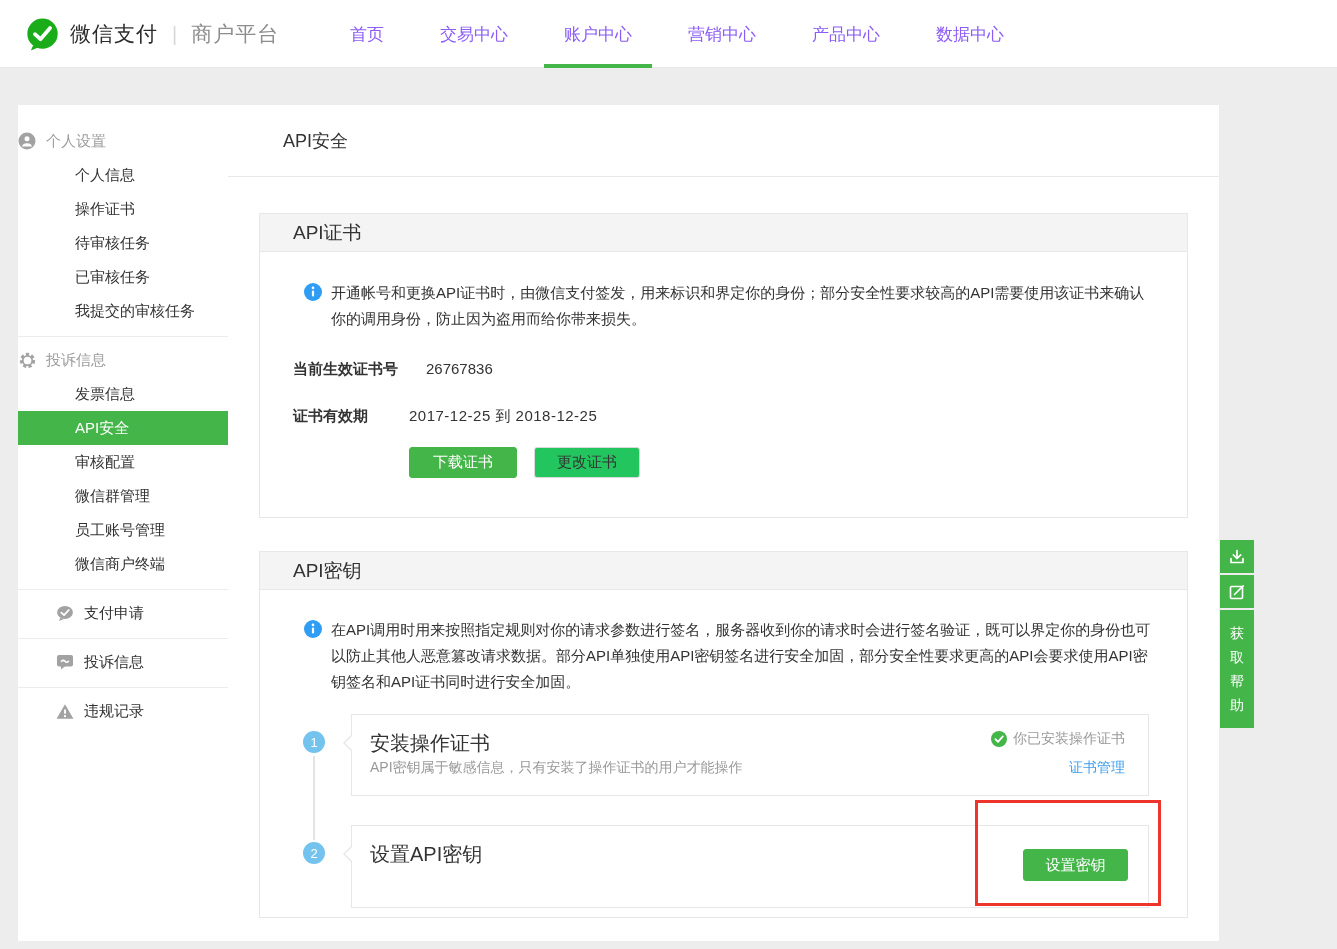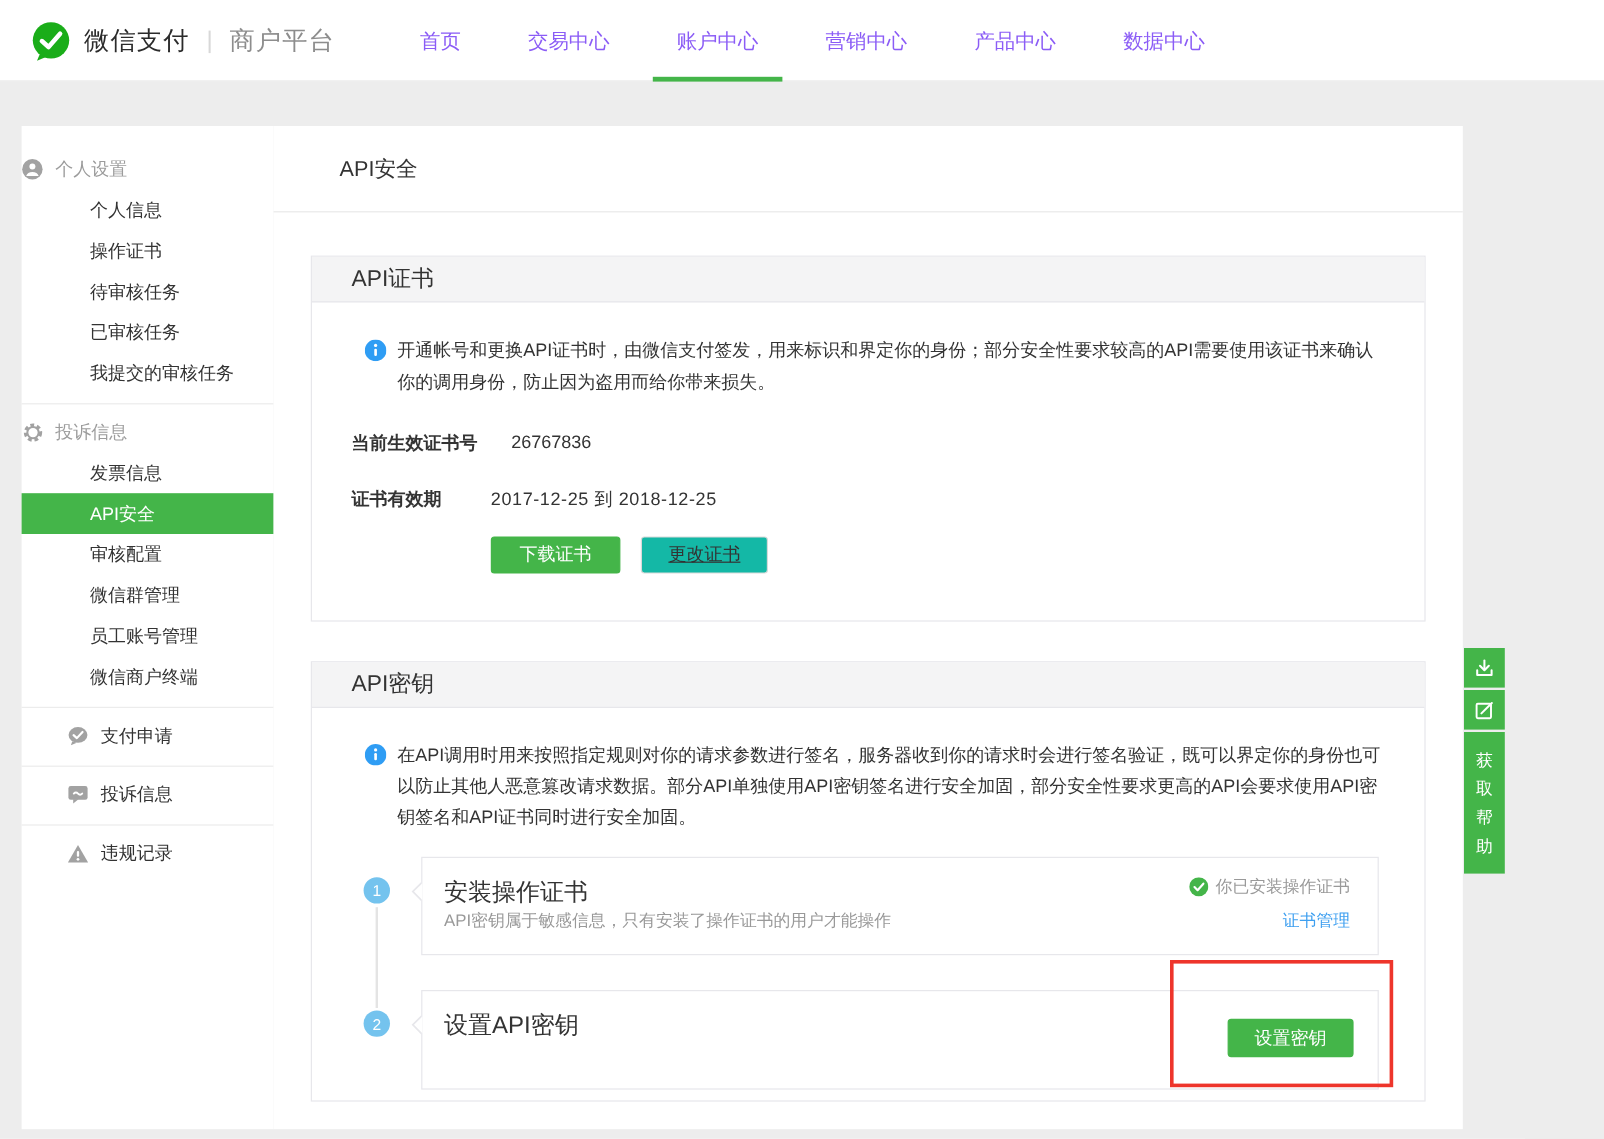--- a/index.html
+++ b/index.html
@@ -55,21 +55,21 @@
   .form-row{position:absolute;font-size:15px;color:#333;}
   .fr-label{position:absolute;left:33px;top:0;white-space:nowrap;font-weight:bold;}
   .fr-value{position:absolute;top:0;white-space:nowrap;}
   #cert-no-row{top:108px;left:0;right:0;height:20px;}
   #cert-no-row .fr-value{left:166px;}
   #validity-row{top:155px;left:0;right:0;height:20px;}
   #validity-row .fr-value{left:149px;letter-spacing:.5px;}
 
   .btn{display:inline-flex;align-items:center;justify-content:center;font-size:15px;border-radius:3px;cursor:pointer;border:1px solid transparent;}
   .btn-green{background:var(--accent);color:#fff;border-color:var(--accent);}
-  .btn-plain{background:#14b8a6;color:#333;border-color:#d9d9d9;text-decoration:underline;}
+  .btn-plain{background:#22c55e;color:#333;border-color:#d9d9d9;}
   #download-btn{position:absolute;left:149px;top:195px;width:108px;height:31px;}
   #change-btn{position:absolute;left:274px;top:195px;width:106px;height:31px;}
 
   
   .step-circle{position:absolute;width:22px;height:22px;border-radius:50%;background:var(--step-blue);color:#fff;font-size:13px;display:flex;align-items:center;justify-content:center;}
   #step1-circle{left:43px;top:141px;}
   #step2-circle{left:43px;top:252px;}
   #step-connector{position:absolute;left:53px;top:166px;width:2px;height:84px;background:#e4e4e4;}
   .step-card{position:absolute;left:91px;width:798px;background:#fff;border:1px solid var(--border);}
   #step1-card{top:124px;height:82px;}

